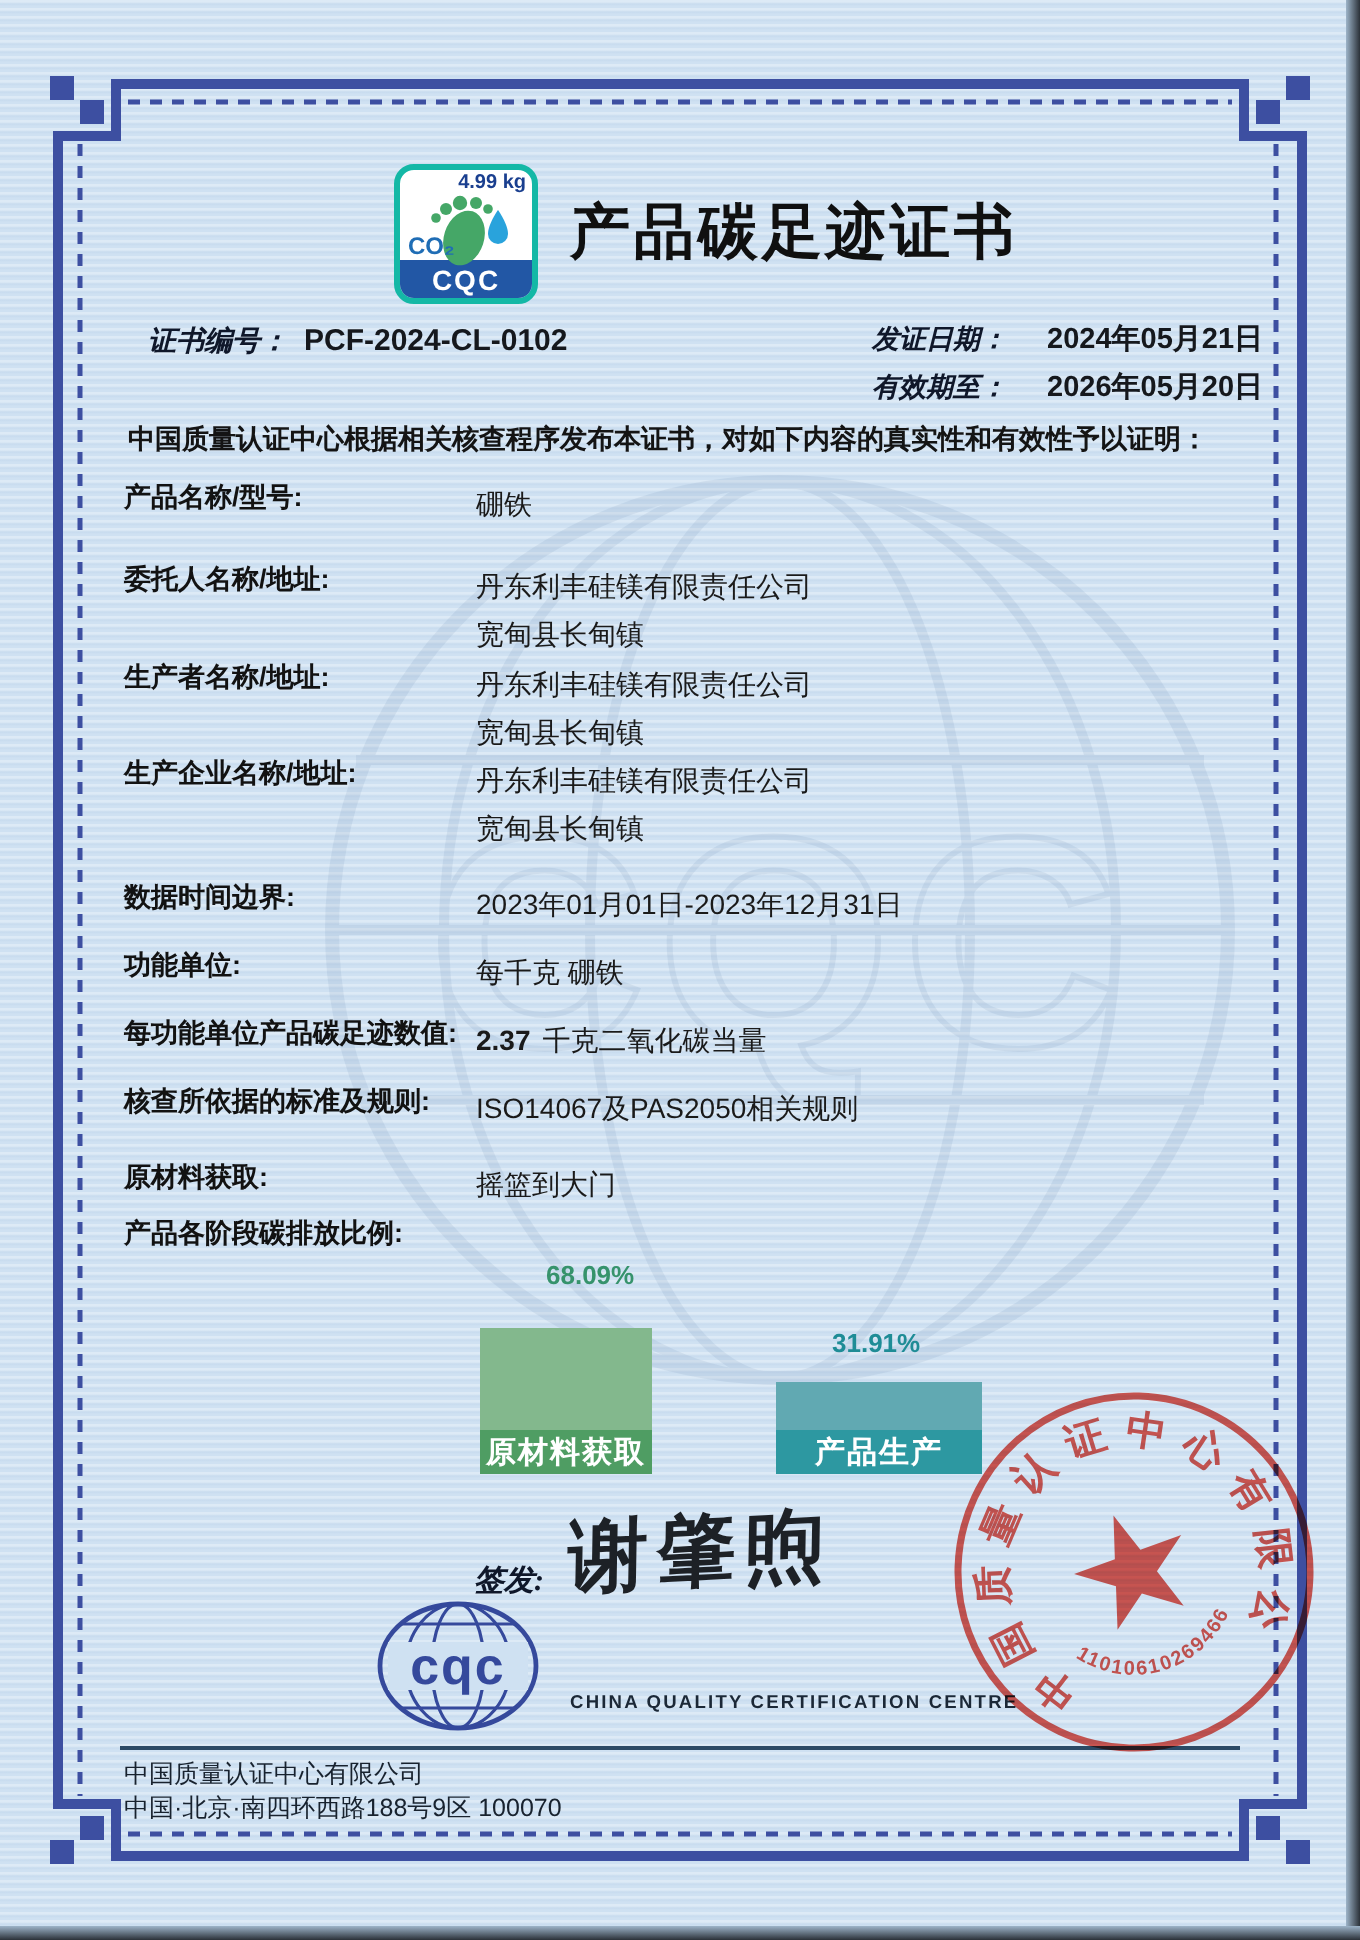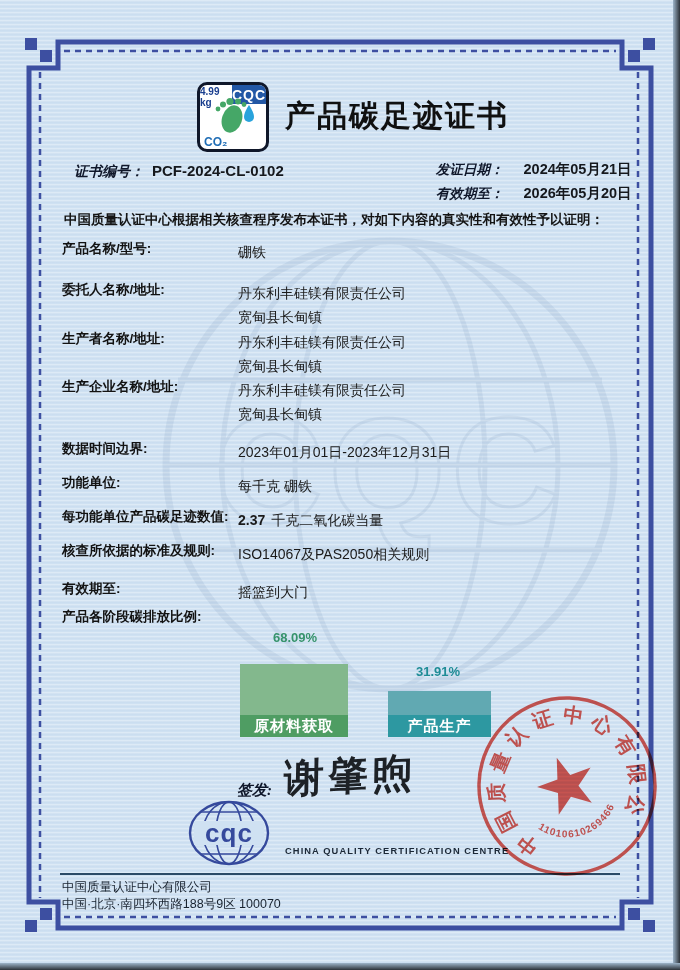--- a/index.html
+++ b/index.html
@@ -8,21 +8,21 @@
   .page::before{content:"";position:absolute;inset:0;z-index:0;pointer-events:none;
     background:repeating-linear-gradient(to bottom,rgba(255,255,255,.30) 0 1px,rgba(130,165,205,.10) 2px,rgba(207,225,242,0) 3px 4px);}
   
   .border-svg{position:absolute;left:0;top:0;z-index:1;pointer-events:none;}
   
   .edge-right{position:absolute;right:0;top:0;width:7px;height:970px;background:linear-gradient(to right,#9db4c9,#2b3138);z-index:9;}
   .edge-bottom{position:absolute;left:0;bottom:0;width:680px;height:7px;background:linear-gradient(to bottom,#9db4c9,#2b3138);z-index:9;}
   
   .watermark{position:absolute;left:160px;top:235px;z-index:0;opacity:.11;}
   
-  .logo{position:absolute;left:197px;top:82px;width:66px;height:64px;background:#fff;border:3px solid #0f172a;border-radius:10px;overflow:hidden;display:flex;z-index:2;}
+  .logo{position:absolute;left:197px;top:82px;width:66px;height:64px;background:#fff;border:3px solid #14b8a6;border-radius:10px;overflow:hidden;display:flex;flex-direction:column;z-index:2;}
   .logo-top{flex:1;position:relative;}
   .logo-kg{position:absolute;right:3px;top:1px;font-size:10px;font-weight:700;color:#1a3f8f;}
   .logo-co2{position:absolute;left:4px;bottom:0px;font-size:12px;font-weight:700;color:#1f6db5;}
   .logo-band{height:19px;background:#2257a5;color:#fff;font-weight:700;font-size:14px;letter-spacing:1px;display:flex;align-items:center;justify-content:center;}
   .title{position:absolute;left:285px;top:96px;font-size:30px;font-weight:900;color:#101010;letter-spacing:2px;z-index:2;}
   .kai{font-family:"Liberation Serif","DejaVu Serif",serif;font-style:italic;font-weight:700;color:#0f172a;}
   .certno{position:absolute;left:74px;top:162px;z-index:2;font-size:14px;}
   .certno .val{font-size:15px;font-weight:600;color:#15181d;margin-left:8px;font-style:normal;font-family:"Liberation Sans","DejaVu Sans",sans-serif;}
   .dateline{position:absolute;left:436px;z-index:2;font-size:13.5px;white-space:nowrap;}
   .dateline .val{font-size:14.5px;font-weight:600;color:#15181d;margin-left:20px;font-style:normal;font-family:"Liberation Sans","DejaVu Sans",sans-serif;}
@@ -30,21 +30,21 @@
   
   .field-row{position:absolute;left:62px;width:560px;z-index:2;}
   .f-label{position:absolute;left:0;top:0;font-size:13.5px;font-weight:700;color:#121212;white-space:nowrap;}
   .f-values{position:absolute;left:176px;top:0;width:380px;font-size:14px;color:#1a1a1a;line-height:24px;}
   .f-values .num{font-weight:700;margin-right:6px;}
   
   .pct{position:absolute;font-size:13px;font-weight:700;z-index:2;}
   .pct1{left:273px;top:630px;color:#36936c;}
   .pct2{left:416px;top:664px;color:#1e8c96;}
   .bar{position:absolute;bottom:233px;display:flex;flex-direction:column;z-index:2;}
-  .bar1{left:240px;width:108px;}
+  .bar1{left:240px;width:86px;}
   .bar2{left:388px;width:103px;}
   .bar-body{width:100%;}
   .bar1 .bar-body{background:#83b88d;}
   .bar2 .bar-body{background:#61a9b2;}
   .bar-band{height:22px;display:flex;align-items:center;justify-content:center;color:#fff;font-size:15px;font-weight:700;letter-spacing:1px;}
   .bar1 .bar-band{background:#4f9d63;}
   .bar2 .bar-band{background:#2d98a1;}
   
   .sign-label{position:absolute;left:237px;top:781px;font-size:15px;z-index:2;}
   .sign-name{position:absolute;left:284px;top:748px;font-size:40px;font-weight:600;color:#1d2126;transform:rotate(-3deg) skewX(-4deg);z-index:2;letter-spacing:4px;}
@@ -173,21 +173,21 @@
         <div><span class="num">2.37</span><span>千克二氧化碳当量</span></div>
       </div>
   </div>
   <div class="field-row" style="top:542px">
     <div class="f-label">核查所依据的标准及规则:</div>
     <div class="f-values">
         <div>ISO14067及PAS2050相关规则</div>
       </div>
   </div>
   <div class="field-row" style="top:580px">
-    <div class="f-label">有效期至:</div>
+    <div class="f-label">原材料获取:</div>
     <div class="f-values">
         <div>摇篮到大门</div>
       </div>
   </div>
   <div class="field-row" style="top:608px">
     <div class="f-label">产品各阶段碳排放比例:</div>
   </div>
 
   <div class="pct pct1">68.09%</div>
   <div class="pct pct2">31.91%</div>

